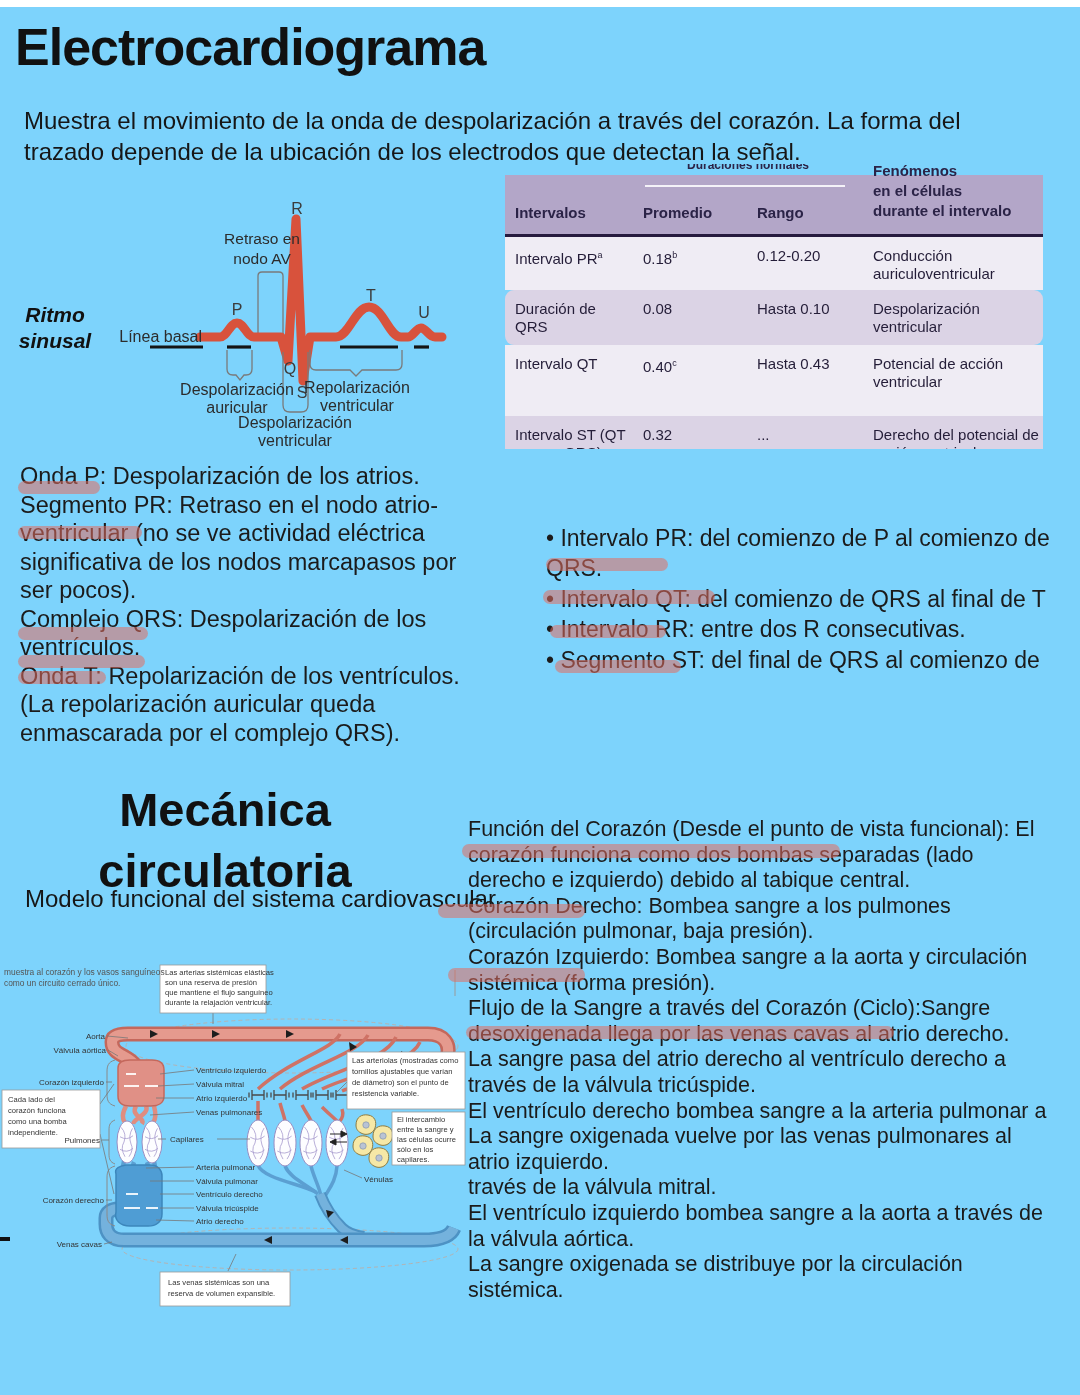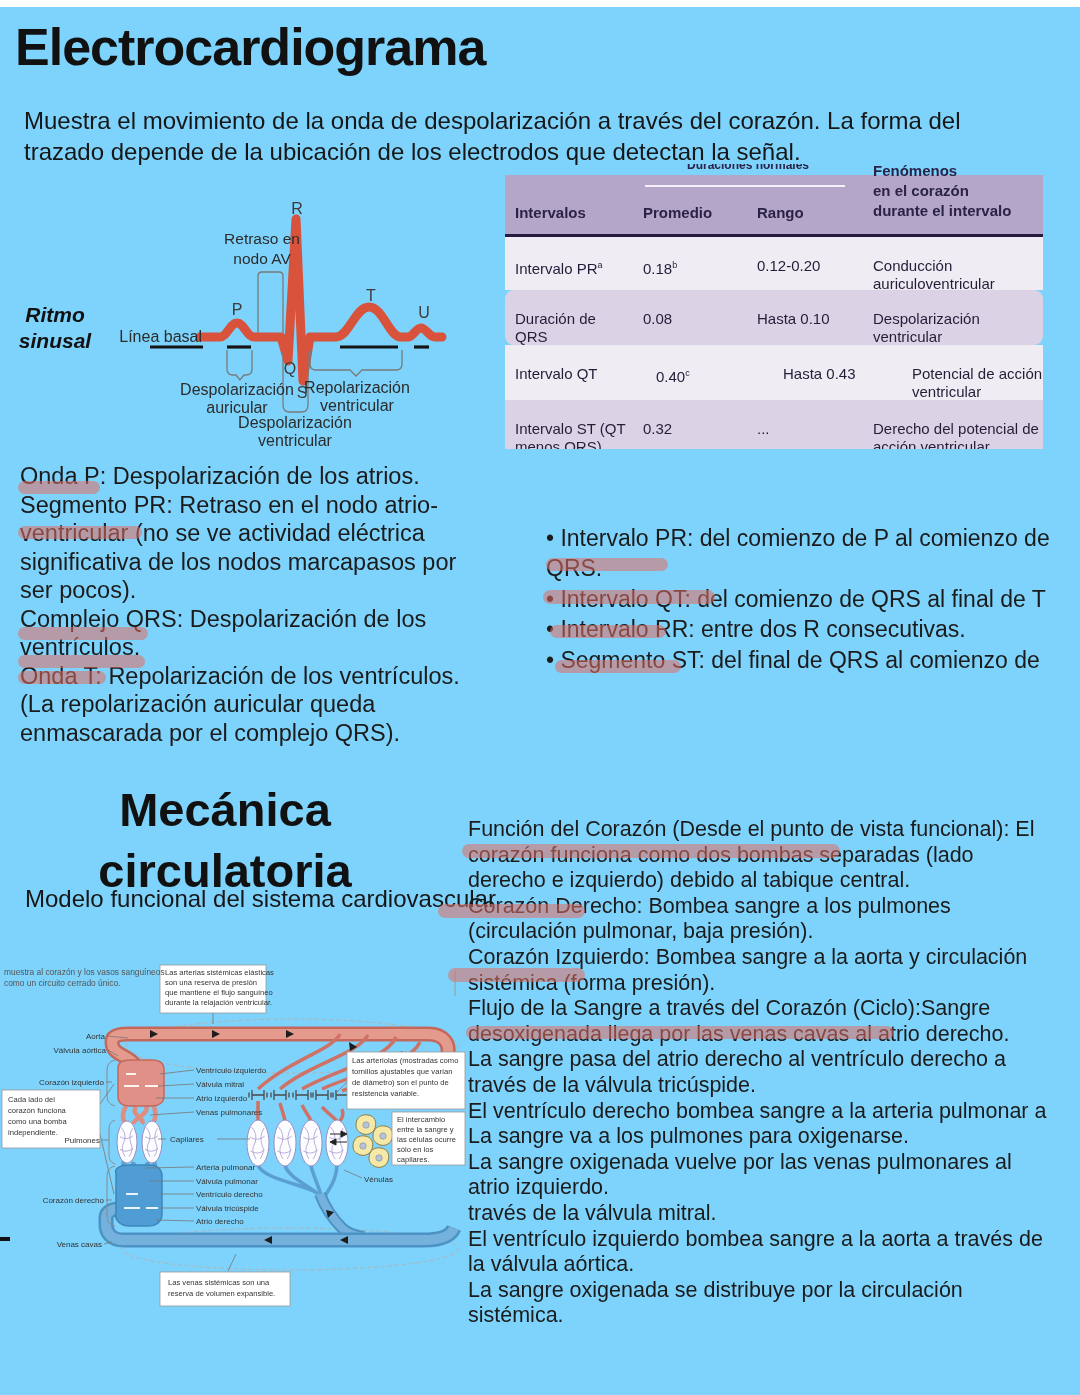--- a/index.html
+++ b/index.html
@@ -26,21 +26,21 @@
   .tbl-band{position:absolute;left:0;top:11px;width:538px;height:59px;background:#b3a6c8;}
   .tbl-darkline{position:absolute;left:0;top:70px;width:538px;height:3px;background:#261a3e;}
   .tbl-group{position:absolute;left:128px;top:-6px;width:230px;text-align:center;font-size:12px;font-weight:700;color:#2b2347;}
   .tbl-gline{position:absolute;left:140px;top:21px;width:200px;height:2px;background:#f4f2f8;}
   .tbl-h{position:absolute;top:40px;font-size:15px;font-weight:700;color:#2b2347;}
   .tbl-h4{position:absolute;left:368px;top:-3px;font-size:15px;font-weight:700;color:#2b2347;line-height:20px;}
   .tbl-rows{position:absolute;left:0;top:73px;width:538px;}
   .trow{display:grid;grid-template-columns:128px 114px 116px 180px;}
   .trow.light{background:#efecf4;}
   .trow.dark{background:#dbd3e5;}
-  .tcell{padding:20px 4px 0 10px;font-size:15px;line-height:17.5px;color:#241d38;}
+  .tcell{padding:10px 4px 0 10px;font-size:15px;line-height:17.5px;color:#241d38;}
   .tcell sup{font-size:9px;}
   
   .ecgfig{left:0;top:175px;z-index:1;}
   .circfig{left:0;top:955px;z-index:1;}
   svg text{font-family:"Liberation Sans","DejaVu Sans",sans-serif;}
   .stray-dash{left:0;top:1230px;width:10px;height:4px;background:#111;z-index:2;}
 </style>
 </head>
 <body>
 
@@ -94,37 +94,37 @@
   <div class="abs tablewrap">
     <div class="tbl-band"></div>
     <div class="tbl-darkline"></div>
     <div class="tbl-group">Duraciones normales</div>
     <div class="tbl-gline"></div>
     <div class="tbl-h" style="left:10px;">Intervalos</div>
     <div class="tbl-h" style="left:138px;">Promedio</div>
     <div class="tbl-h" style="left:252px;">Rango</div>
     <div class="tbl-h4">
         <div class="tline">Fenómenos</div>
-        <div class="tline">en el corazón</div>
+        <div class="tline">en el células</div>
         <div class="tline">durante el intervalo</div>
       </div>
     <div class="tbl-rows">
         <div class="trow light" style="height: 53px;">
           <div class="tcell"><span>Intervalo PR</span><sup>a</sup></div>
           <div class="tcell"><span>0.18</span><sup>b</sup></div>
           <div class="tcell"><span>0.12-0.20</span></div>
           <div class="tcell"><span>Conducción auriculoventricular</span></div>
         </div>
         <div class="trow dark" style="height: 55px; border-radius: 9px;">
           <div class="tcell"><span>Duración de QRS</span></div>
           <div class="tcell"><span>0.08</span></div>
           <div class="tcell"><span>Hasta 0.10</span></div>
           <div class="tcell"><span>Despolarización ventricular</span></div>
         </div>
-        <div class="trow light" style="height: 55px; gap: 13px;">
+        <div class="trow light" style="height: 71px;">
           <div class="tcell"><span>Intervalo QT</span></div>
           <div class="tcell"><span>0.40</span><sup>c</sup></div>
           <div class="tcell"><span>Hasta 0.43</span></div>
           <div class="tcell"><span>Potencial de acción ventricular</span></div>
         </div>
         <div class="trow dark" style="height: 49px;">
           <div class="tcell"><span>Intervalo ST (QT menos QRS)</span></div>
           <div class="tcell"><span>0.32</span></div>
           <div class="tcell"><span>...</span></div>
           <div class="tcell"><span>Derecho del potencial de acción ventricular</span></div>
@@ -163,21 +163,20 @@
       <div class="tline">derecho e izquierdo) debido al tabique central.</div>
       <div class="tline">Corazón Derecho: Bombea sangre a los pulmones</div>
       <div class="tline">(circulación pulmonar, baja presión).</div>
       <div class="tline">Corazón Izquierdo: Bombea sangre a la aorta y circulación</div>
       <div class="tline">sistémica (forma presión).</div>
       <div class="tline">Flujo de la Sangre a través del Corazón (Ciclo):Sangre</div>
       <div class="tline">desoxigenada llega por las venas cavas al atrio derecho.</div>
       <div class="tline">La sangre pasa del atrio derecho al ventrículo derecho a</div>
       <div class="tline">través de la válvula tricúspide.</div>
       <div class="tline">El ventrículo derecho bombea sangre a la arteria pulmonar a</div>
-      <div class="tline">La sangre va a los pulmones para oxigenarse.</div>
       <div class="tline">La sangre oxigenada vuelve por las venas pulmonares al</div>
       <div class="tline">atrio izquierdo.</div>
       <div class="tline">través de la válvula mitral.</div>
       <div class="tline">El ventrículo izquierdo bombea sangre a la aorta a través de</div>
       <div class="tline">la válvula aórtica.</div>
       <div class="tline">La sangre oxigenada se distribuye por la circulación</div>
       <div class="tline">sistémica.</div>
     </div>
 
   <svg class="abs circfig" width="470" height="345" viewBox="0 0 470 345">

